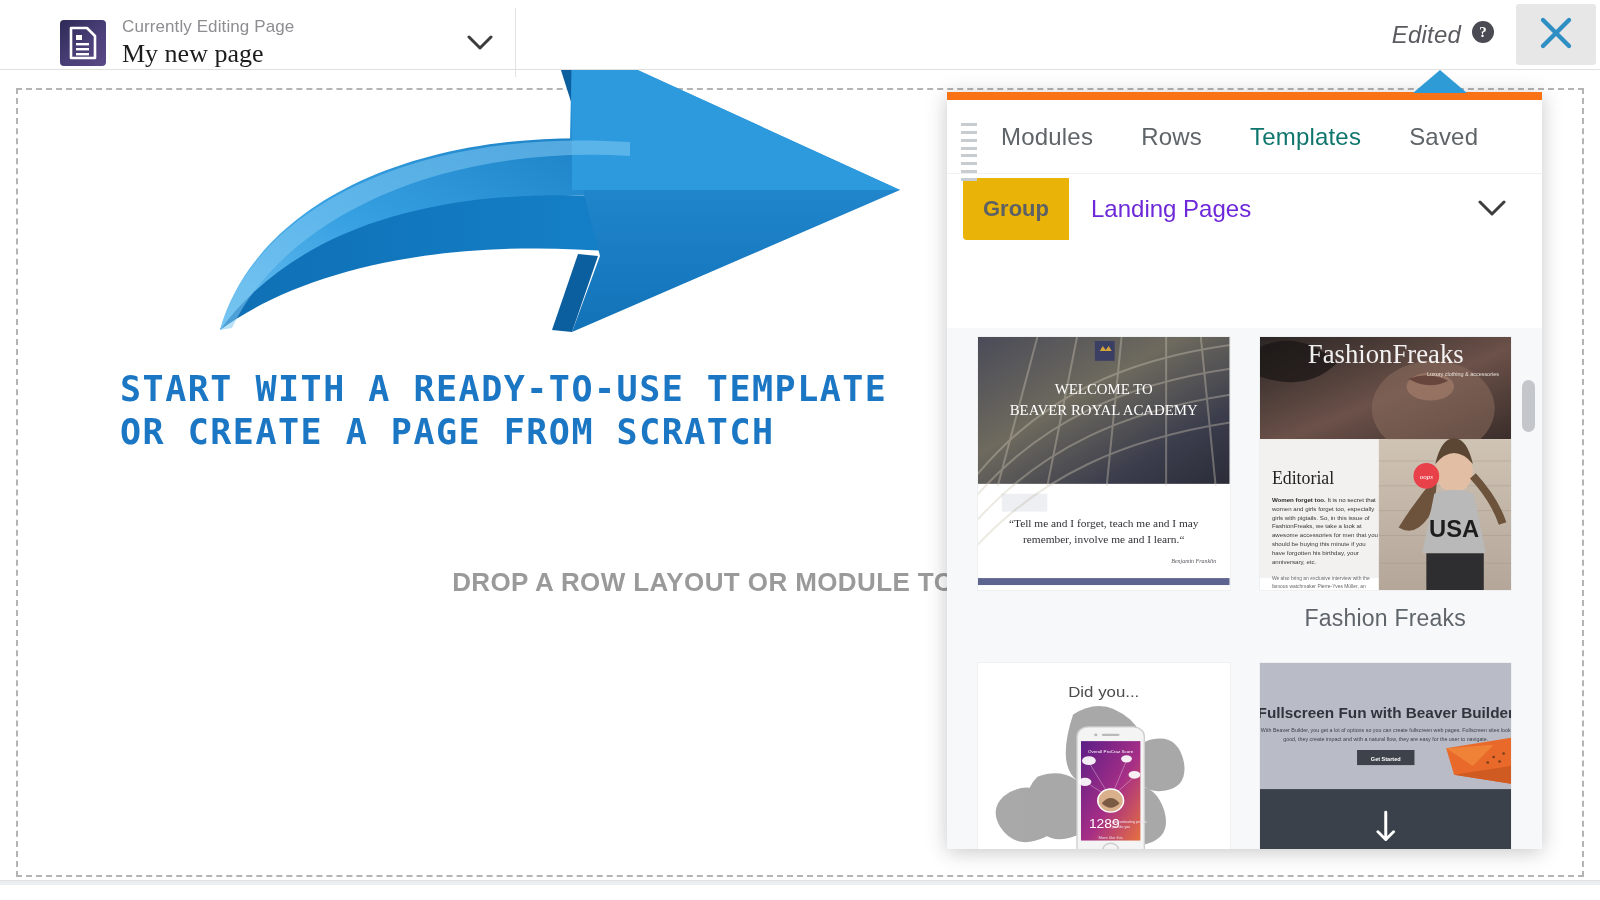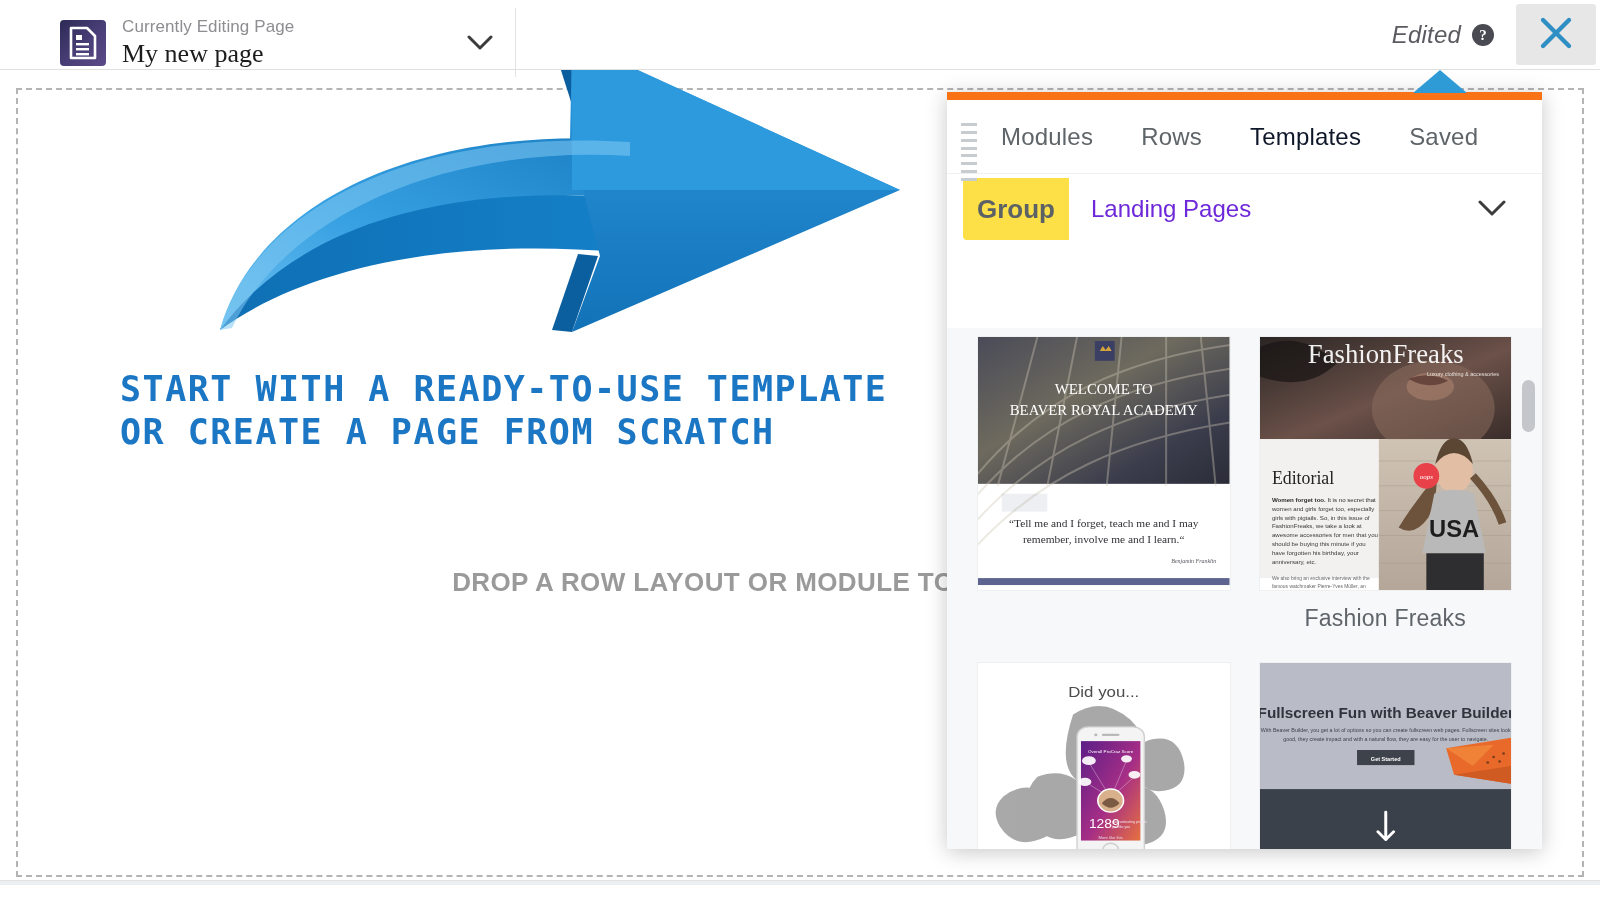--- a/index.html
+++ b/index.html
@@ -31,21 +31,21 @@
   .tb-title { font-size: 26px; color: #1c1c1c; line-height: 30px; margin-top: 1px; font-family: Liberation Serif, serif; }
   .tb-caret {
     width: 46px; height: 46px; margin-right: 12px; flex: none;
     display: flex; align-items: center; justify-content: center; cursor: pointer;
   }
 
   .tb-right {
     position: absolute; right: 0; top: 0; height: 69px;
     display: flex; align-items: center; gap: 0;
   }
-  .edited-wrap { display: flex; align-items: center; margin-right: 22px; }
+  .edited-wrap { display: flex; margin-right: 22px; }
   .edited-txt {
     font-size: 24px; font-style: italic; color: #5a5a60; letter-spacing: .2px;
   }
   .help-icon {
     width: 22px; height: 22px; border-radius: 50%; background: #4a4a52;
     color: #fff; font-size: 15px; font-weight: bold; line-height: 22px;
     text-align: center; margin-left: 11px; cursor: pointer;
     font-family: "Liberation Serif", serif;
   }
   .close-btn {
@@ -109,27 +109,27 @@
   .grip i { display: block; width: 16px; height: 3px; background: #c7ccd1; }
 
   .tabs {
     height: 74px; display: flex; align-items: center;
     padding-left: 54px; border-bottom: 1px solid #f0f0f0;
   }
   .tab {
     font-size: 24px; color: #5e6468; margin-right: 48px; cursor: pointer;
     letter-spacing: .2px;
   }
-  .tab.active { color: #0f172a; }
+  .tab.active { color: #0f766e; }
 
   .group-row { display: flex; align-items: stretch; margin: 4px 16px 0 16px; height: 62px; }
   .group-label {
-    width: 106px; background: #fde047; border-radius: 4px 0 0 4px;
+    width: 106px; background: #eab308; border-radius: 4px 0 0 4px;
     display: flex; align-items: center; justify-content: center;
-    font-size: 26px; font-weight: bold; color: #5c6166;
+    font-size: 22px; font-weight: bold; color: #5c6166;
   }
   .group-select {
     flex: 1; background: #fff; border-radius: 0 4px 4px 0;
     display: flex; align-items: center; justify-content: space-between;
     padding: 0 20px 0 22px; font-size: 24px; color: #6d28d9; cursor: pointer;
   }
 
   .grid-wrap {
     position: absolute; left: 0; top: 228px; right: 0; bottom: 0;
     background: #f7f8f9; overflow: hidden;

